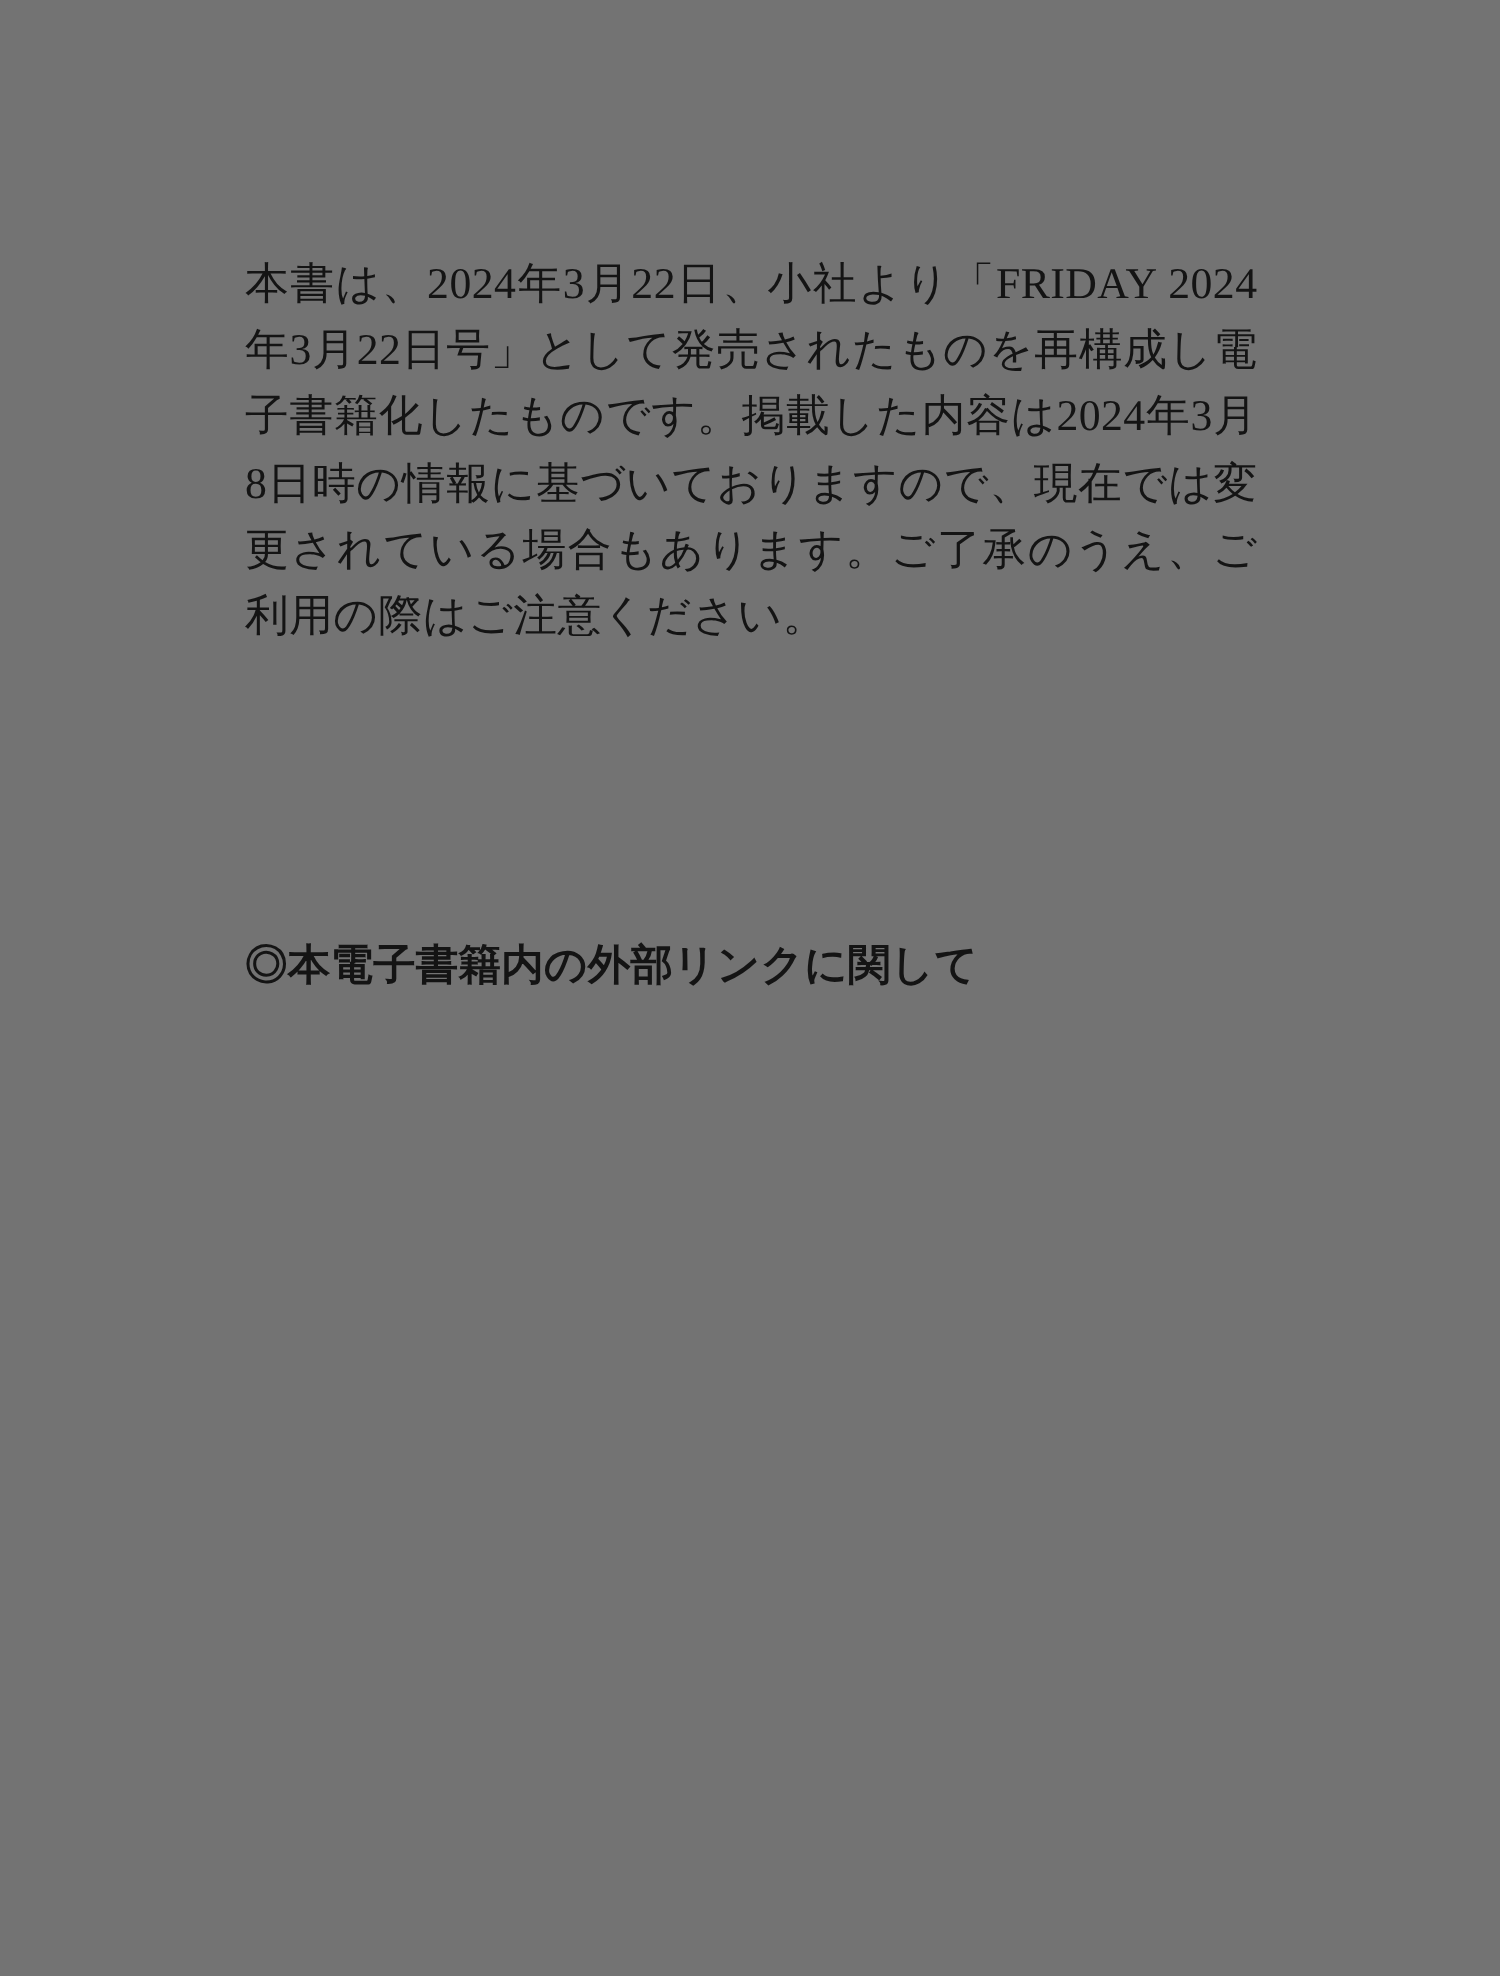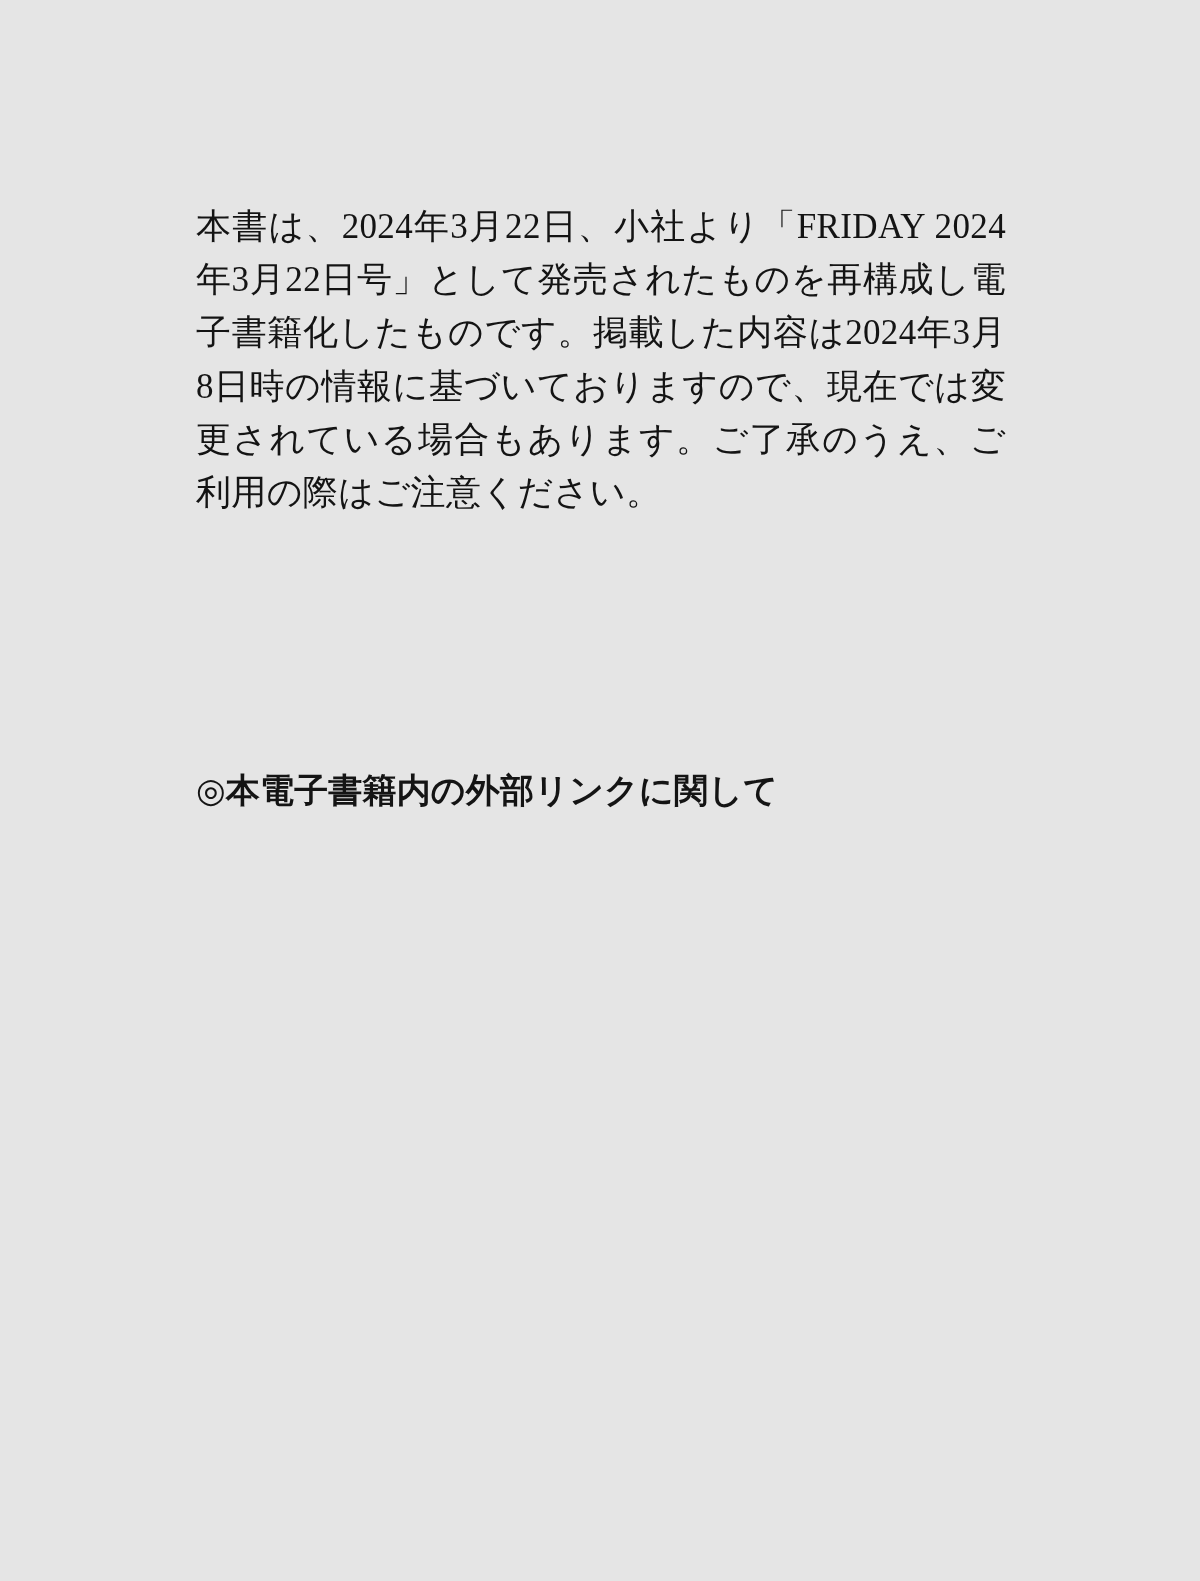--- a/index.html
+++ b/index.html
@@ -5,21 +5,21 @@
 <style>
   html, body {
     margin: 0;
     padding: 0;
     background: #ffffff;
   }
   .page {
     position: relative;
     width: 1200px;
     height: 1581px;
-    background: #e5e5e5;
+    background: #737373;
     margin: 0 auto;
     overflow: hidden;
     font-family: "Liberation Serif", "DejaVu Serif", serif;
     color: #111111;
   }
 
   
   .notice-block {
     position: absolute;
     left: 196px;
@@ -33,22 +33,23 @@
     text-align: justify;
     text-justify: inter-character;
     margin: 0;
     color: #141414;
   }
 
   
   .link-section {
     position: absolute;
     left: 196px;
-    top: 765px;
+    top: 747px;
     width: 810px;
+    font-family: Liberation Serif, serif;
   }
   .link-heading {
     font-size: 34px;
     line-height: 1.5;
     margin: 0 0 4px 0;
     color: #141414;
     letter-spacing: 0.005em;
     white-space: nowrap;
   }
   .link-body {

